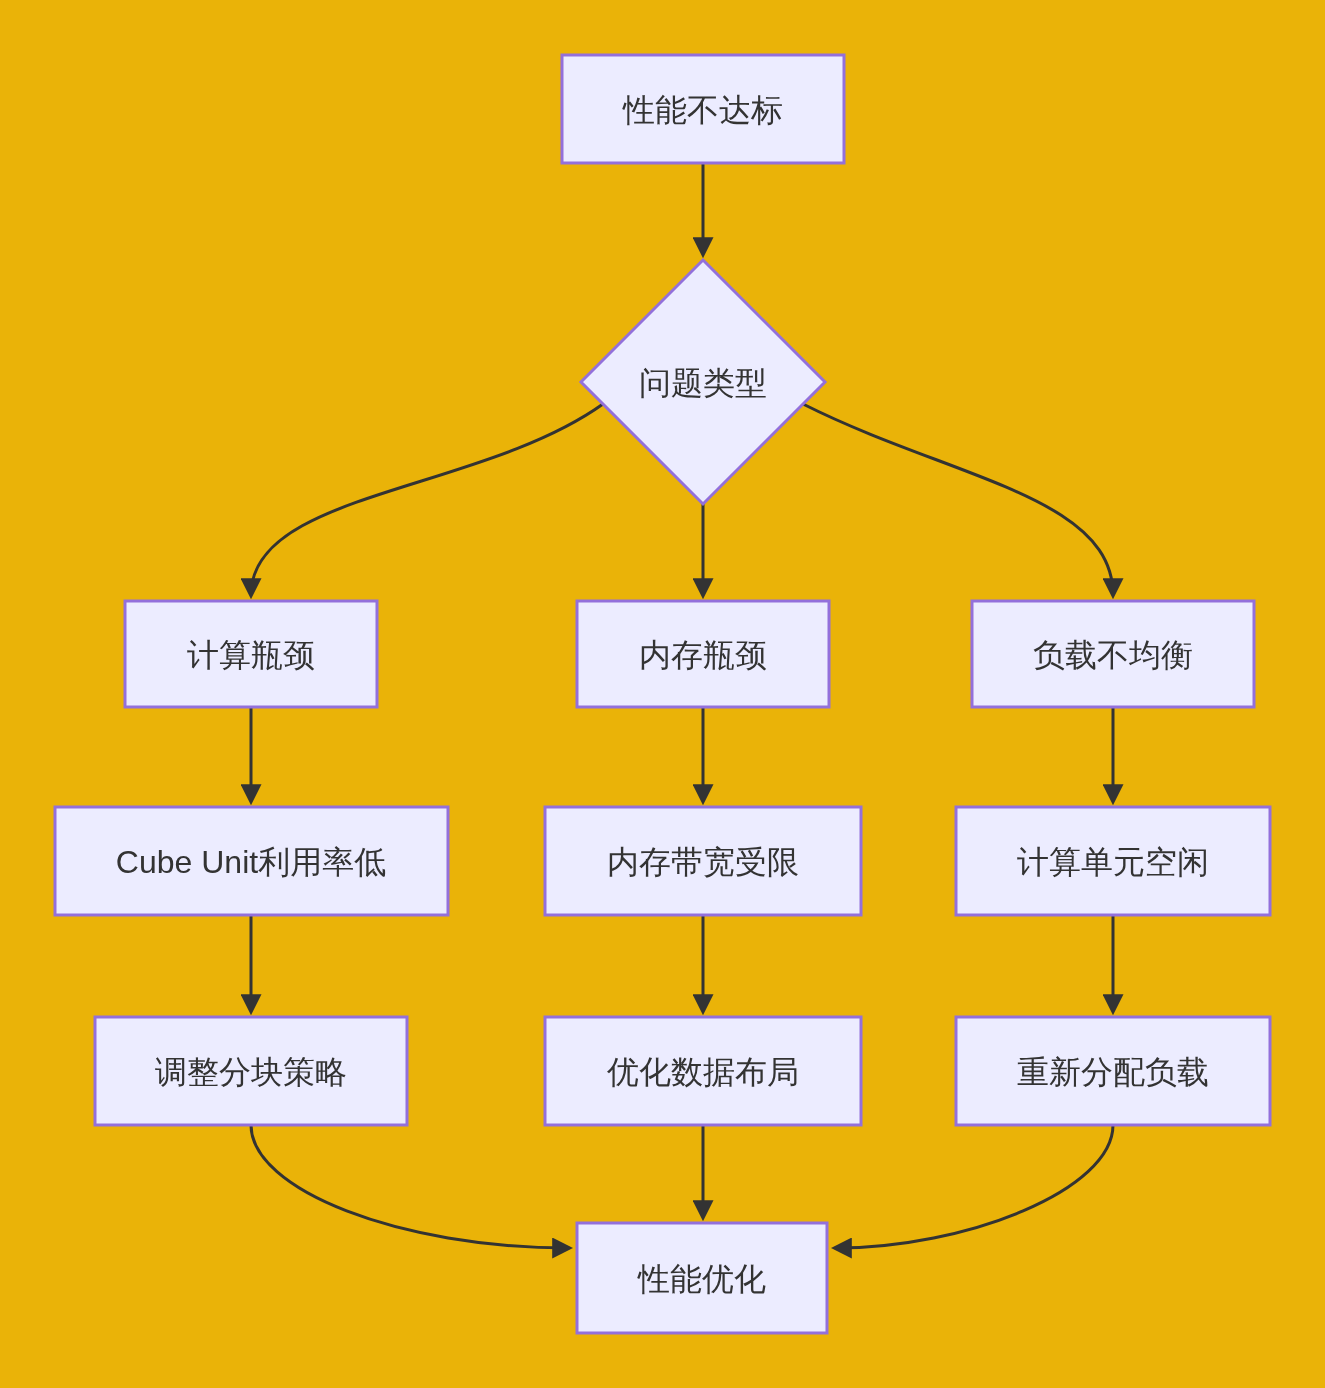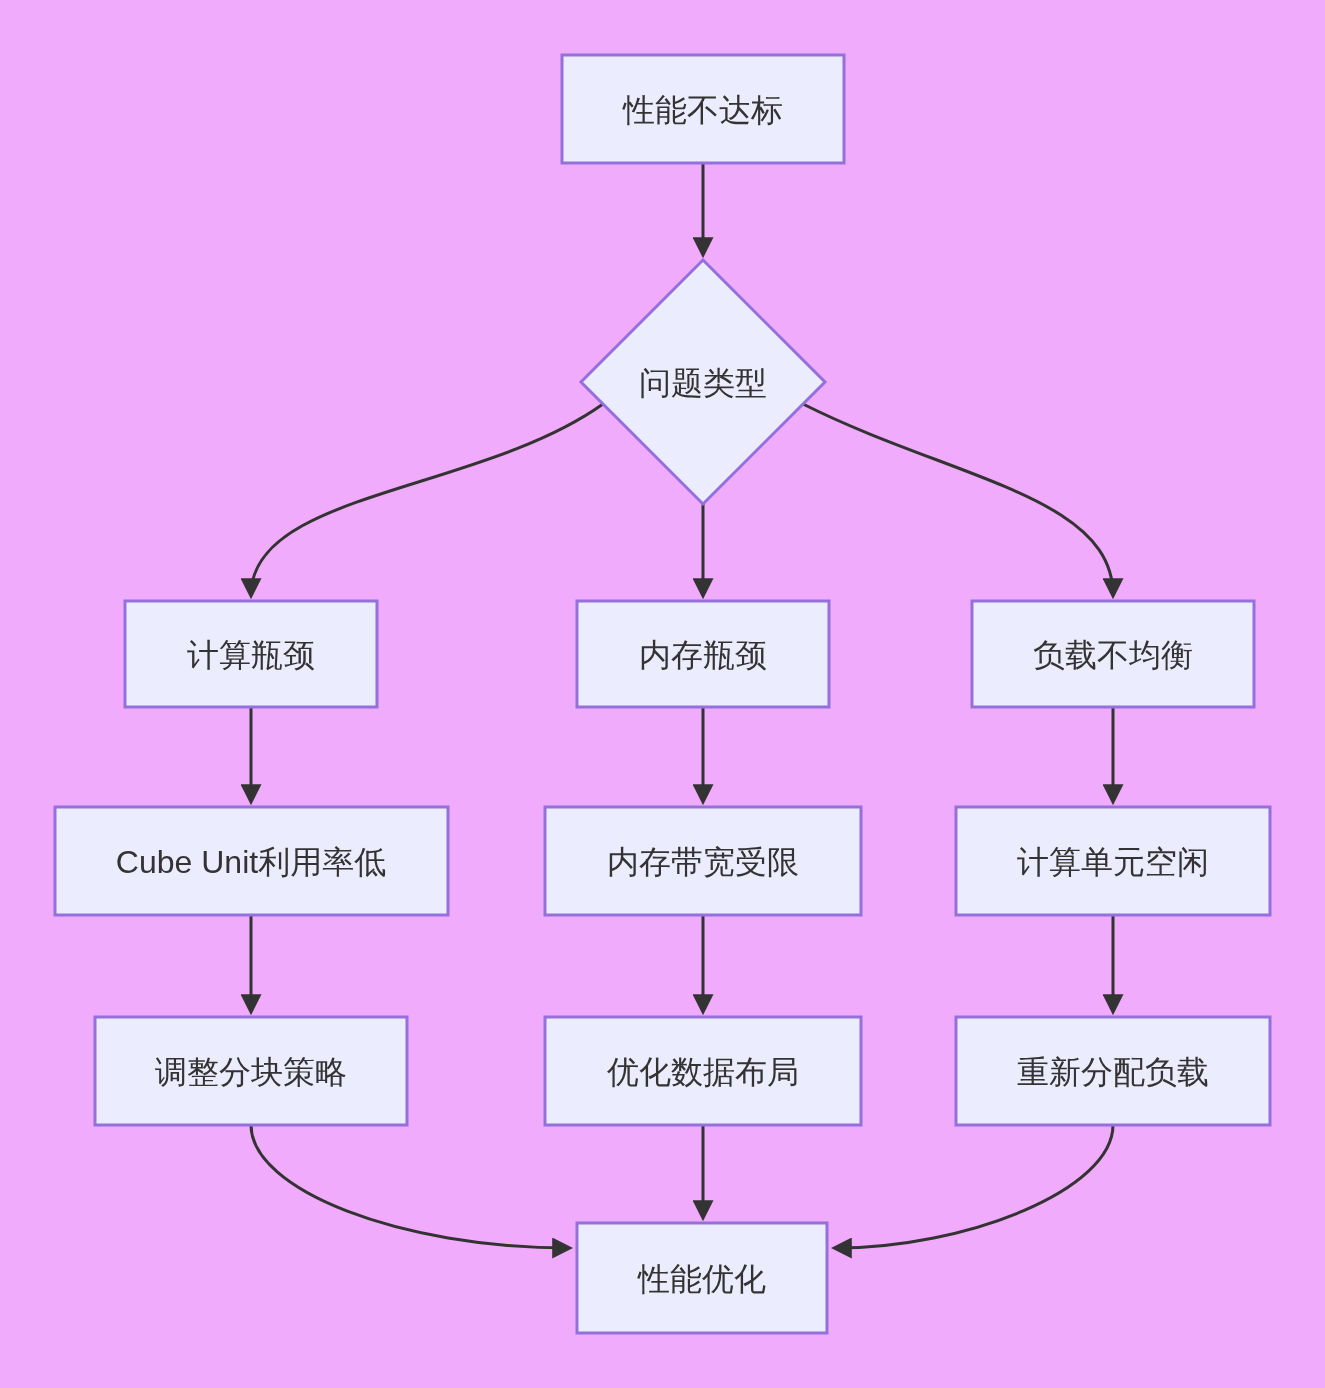--- a/index.html
+++ b/index.html
@@ -5,21 +5,21 @@
   html, body {
     margin: 0;
     padding: 0;
     background: #ffffff;
     font-family: "Liberation Sans", "DejaVu Sans", sans-serif;
   }
   .canvas {
     position: relative;
     width: 1325px;
     height: 1388px;
-    background: #f0abfc;
+    background: #eab308;
     overflow: hidden;
   }
   svg { display: block; }
   .edge {
     fill: none;
     stroke-width: 3;
   }
   .node-shape {
     stroke-width: 3;
   }

